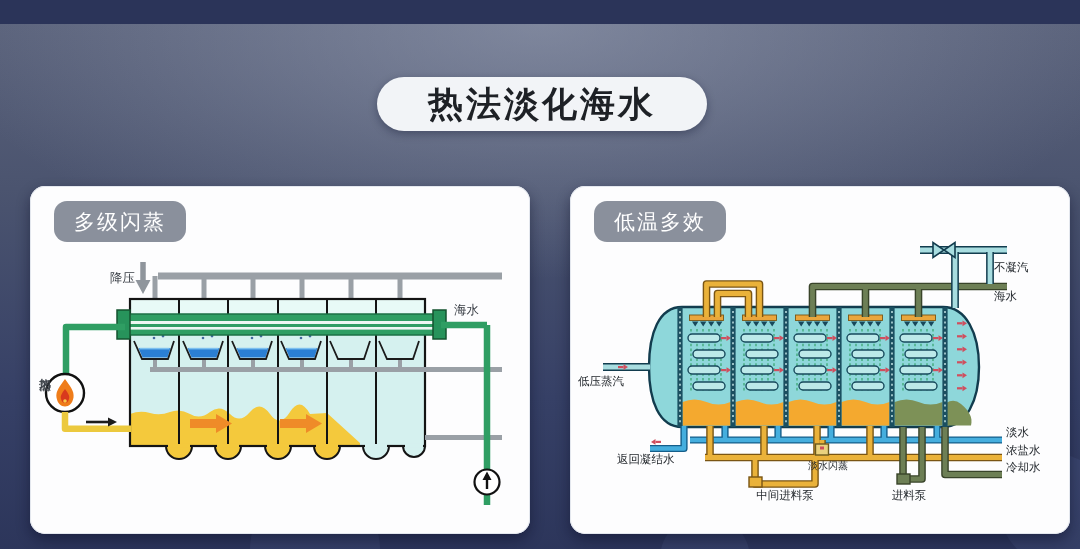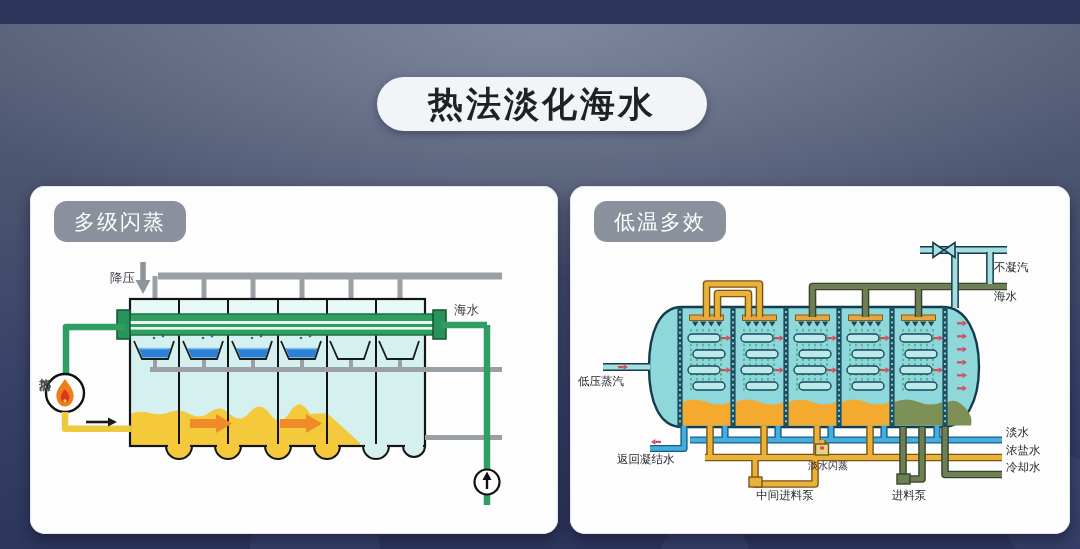--- a/index.html
+++ b/index.html
@@ -8,21 +8,21 @@
     background:
       radial-gradient(90% 75% at 50% 0%, rgba(158,166,186,0.55), rgba(158,166,186,0) 62%),
       linear-gradient(180deg,#59617a 0%,#4b546f 30%,#364066 68%,#2b3459 100%); margin-top: 24px;}
   .bokeh{position:absolute;border-radius:50%;background:rgba(130,150,210,0.10);}
   .title-pill{position:absolute;left:377px;top:53px;width:330px;height:54px;
     background:#f2f4f7;border-radius:27px;display:flex;align-items:center;justify-content:center;
     box-shadow:0 3px 8px rgba(10,15,40,0.35);}
   .title-pill span{font-size:35px;font-weight:700;color:#1e2126;letter-spacing:3px;}
   .panel{position:absolute;top:162px;width:500px;height:348px;background:#fdfdfe;
     border-radius:15px;box-shadow:0 6px 14px rgba(8,12,35,0.45), inset 0 0 0 1px #e3e7ee;}
-  .panel.left{left:30px;padding-left:28px;}
+  .panel.left{left:30px;}
   .panel.right{left:570px;text-align:center;}
   .panel svg{position:absolute;left:0;top:0;}
   svg text{font-family:"Liberation Sans","DejaVu Sans",sans-serif;fill:#333;}
   .badge-txt{fill:#ffffff;font-size:21px;letter-spacing:2px;}
   .lbl{font-size:12.5px;fill:#3a3f46;}
   .lbl-sm{font-size:11.5px;fill:#24292e;}
   .lbl-xs{font-size:10px;fill:#24292e;}
   .vlabel{position:absolute;left:6px;top:182px;writing-mode:vertical-rl;text-orientation:upright;
     font-size:12.5px;color:#3a3f46;letter-spacing:1px;}
   

